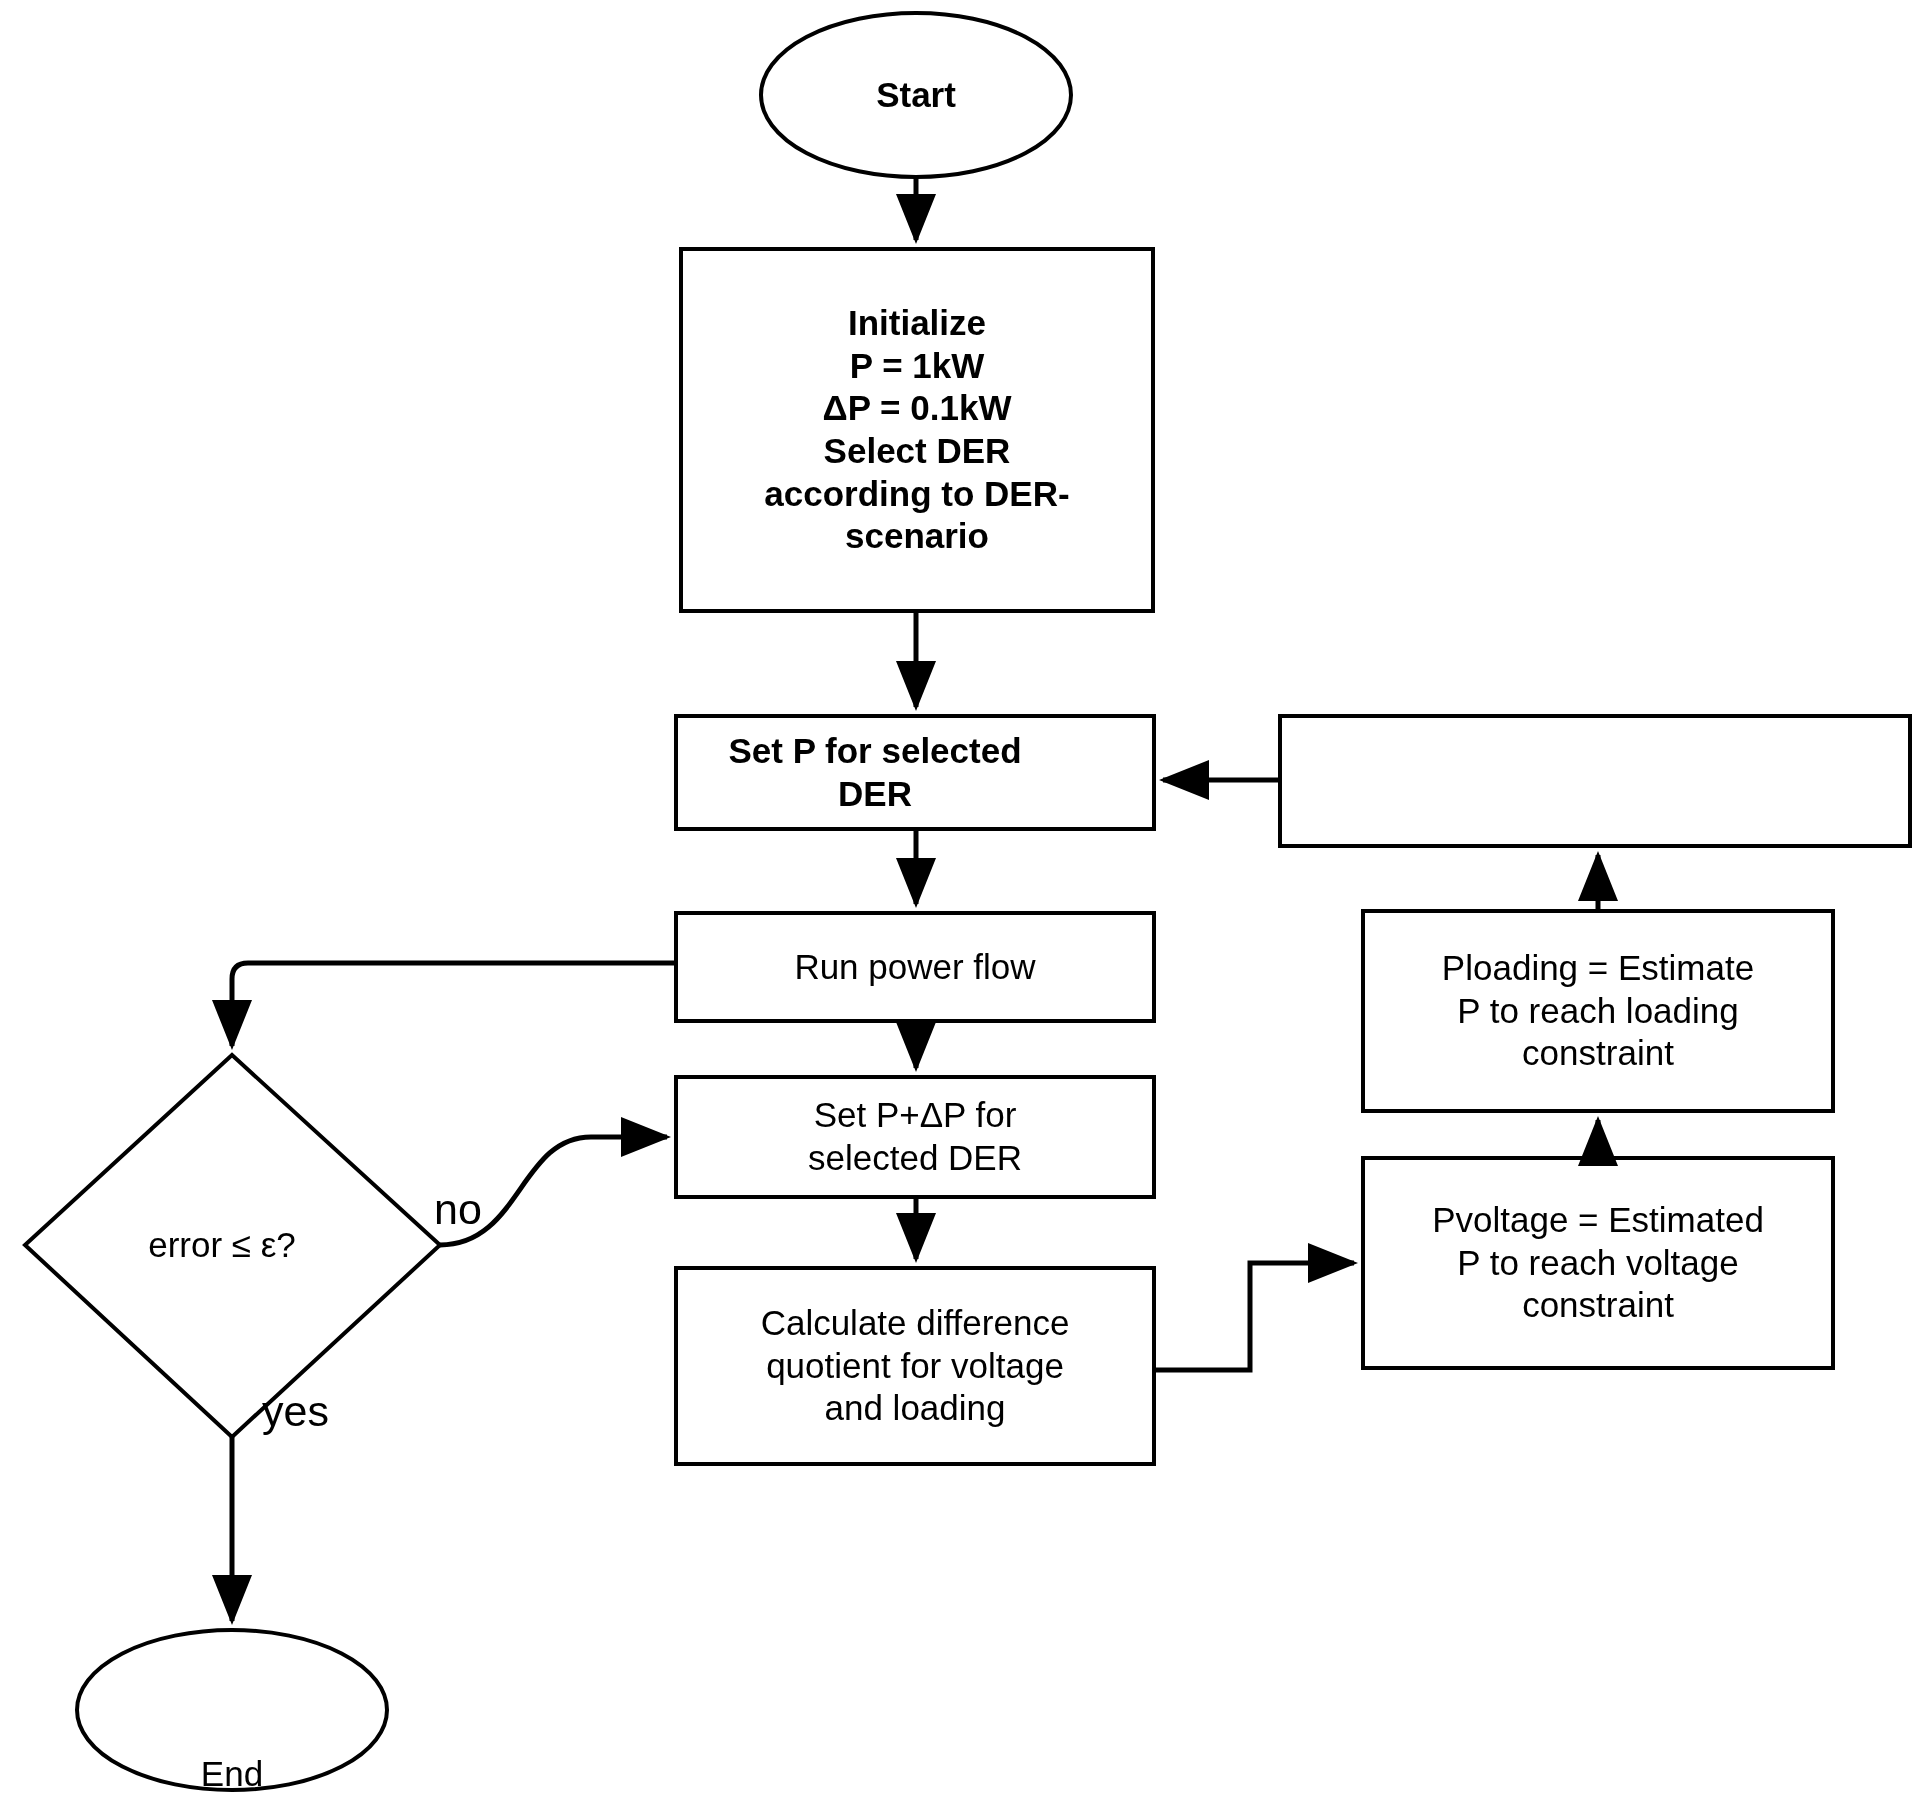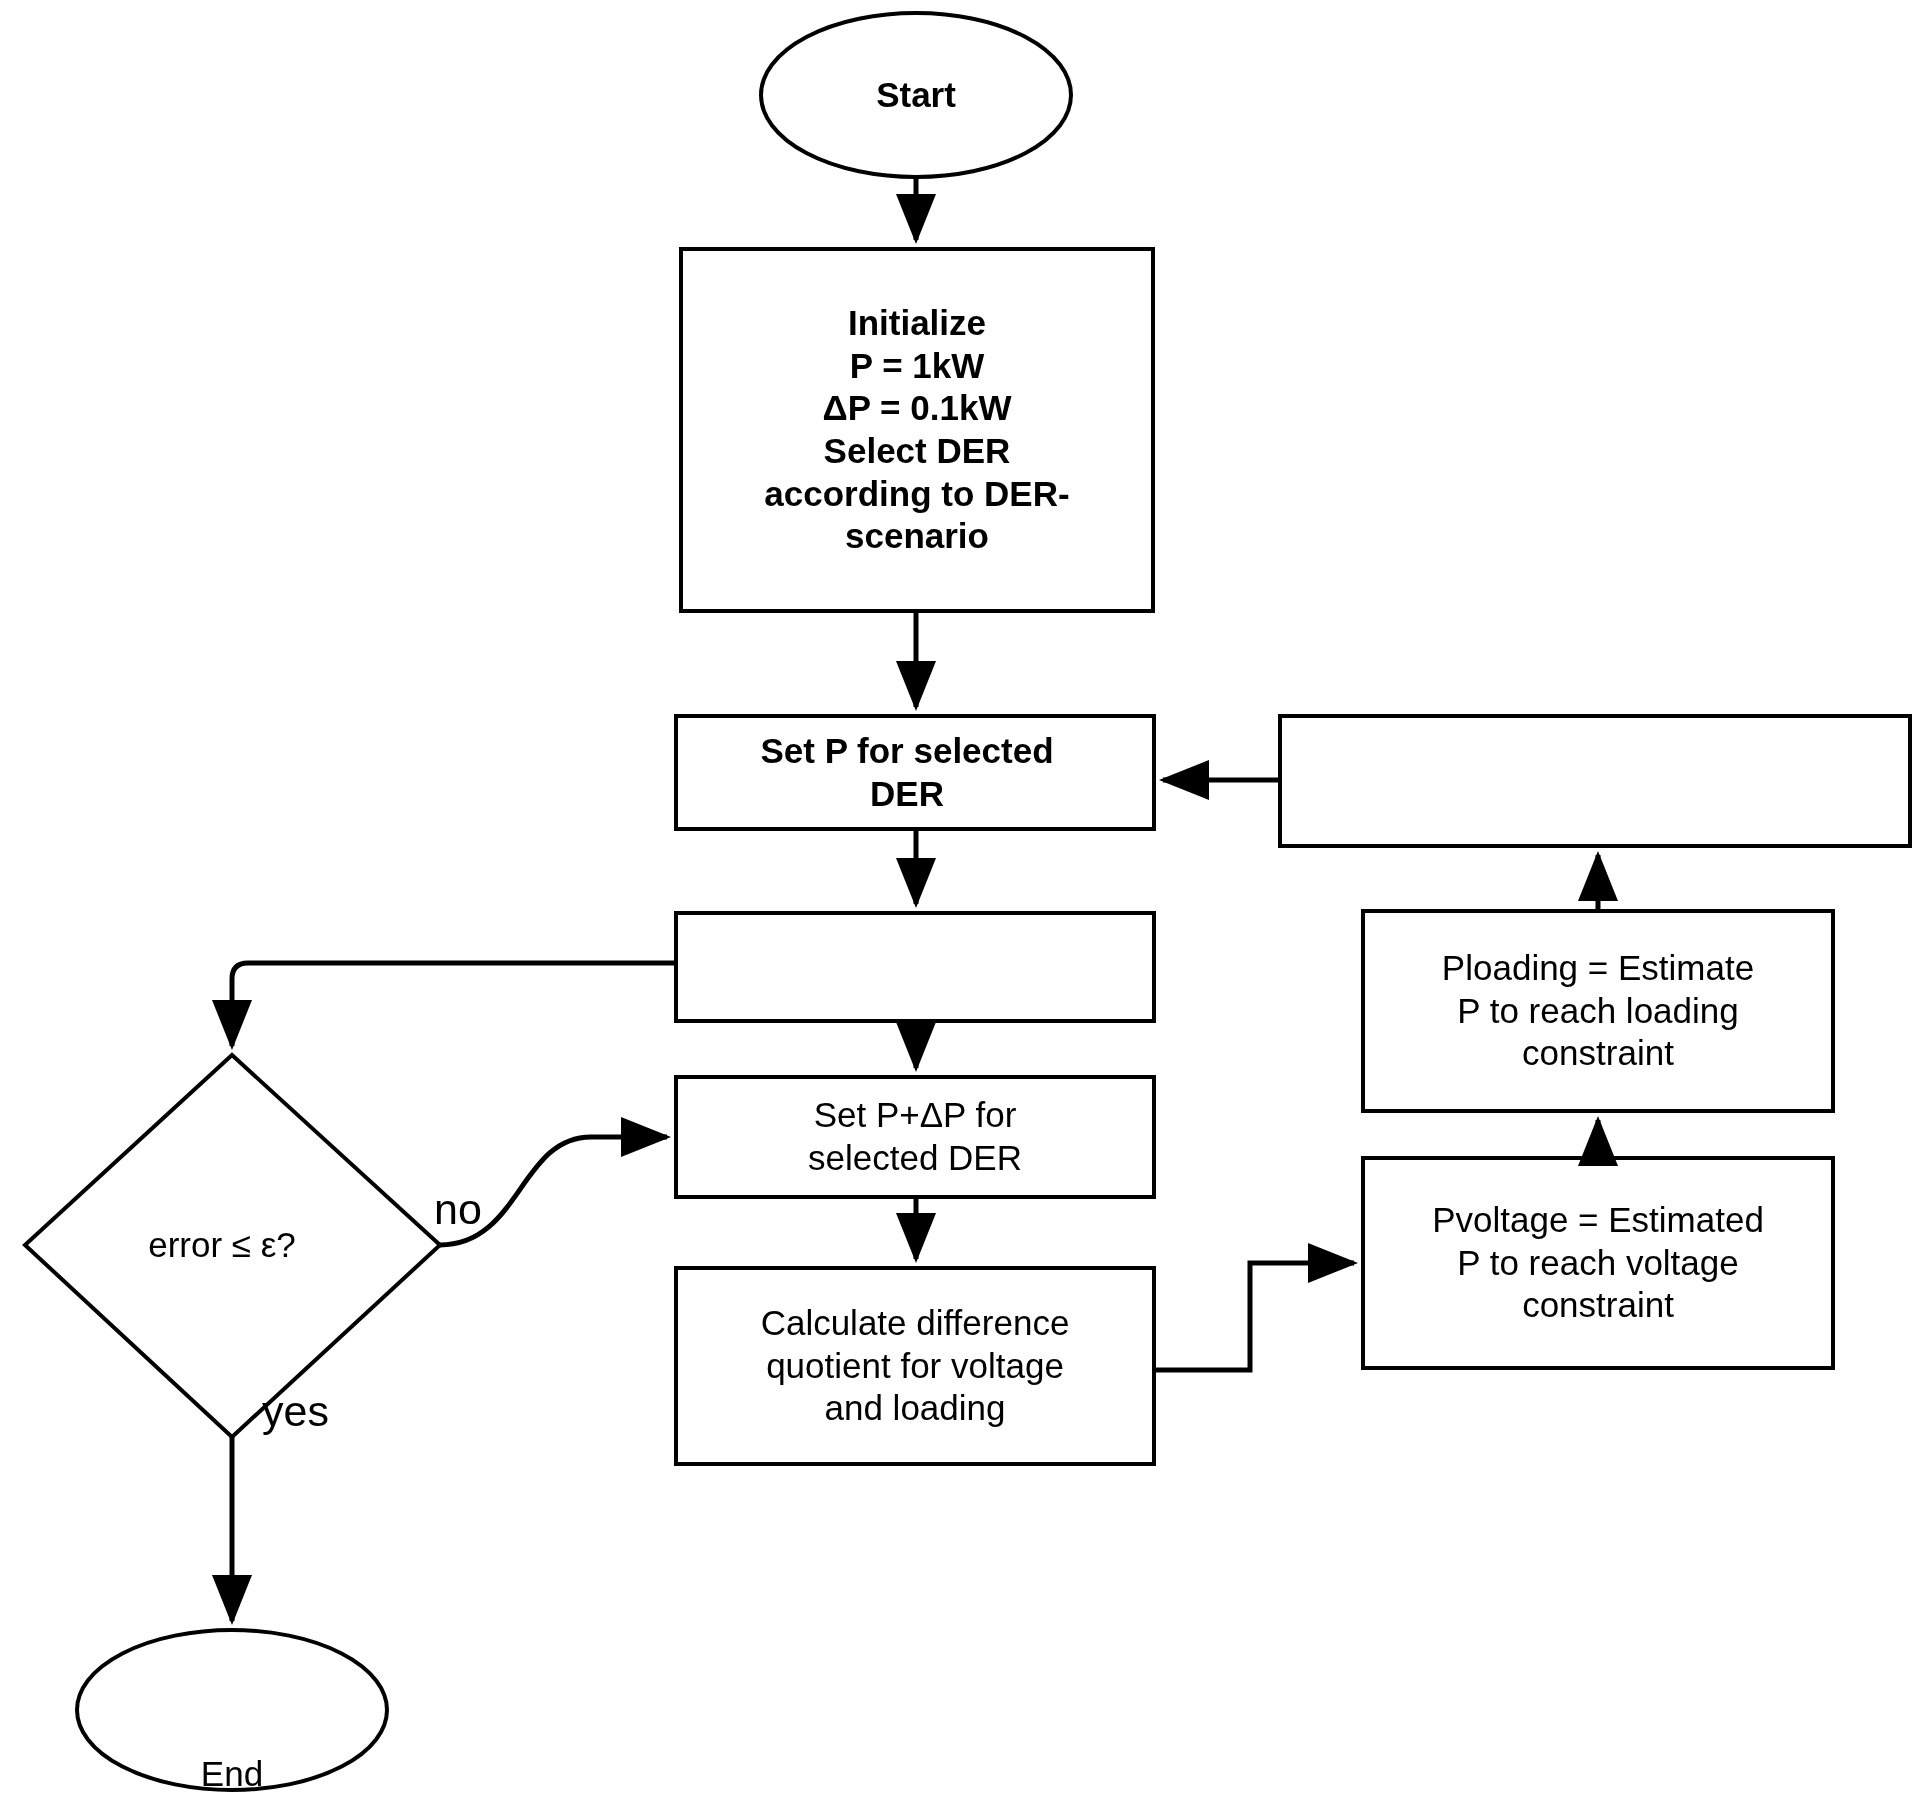--- a/index.html
+++ b/index.html
@@ -110,23 +110,24 @@
 
   <div class="node-text bold" style="left:761px; top:53px; width:310px; height:84px;">Start</div>
 
   <div class="node-text bold" style="left:681px; top:249px; width:472px; height:362px;">Initialize
 P = 1kW
 ΔP = 0.1kW
 Select DER
 according to DER-
 scenario</div>
 
-  <div class="node-text bold" style="left:668px; top:716px; width:478px; height:113px;">Set P for selected
+  <div class="node-text bold" style="left:636px; top:716px; width:478px; height:113px;">Set P for selected
 DER</div>
 
+  <div class="node-text" style="left:676px; top:913px; width:478px; height:108px;">Run power flow</div>
 
   <div class="node-text" style="left:676px; top:1077px; width:478px; height:120px;">Set P+ΔP for
 selected DER</div>
 
   <div class="node-text" style="left:676px; top:1268px; width:478px; height:196px;">Calculate difference
 quotient for voltage
 and loading</div>
 
   <div class="node-text" style="left:1355px; top:1158px; width:486px; height:210px;">Pvoltage = Estimated
 P to reach voltage

